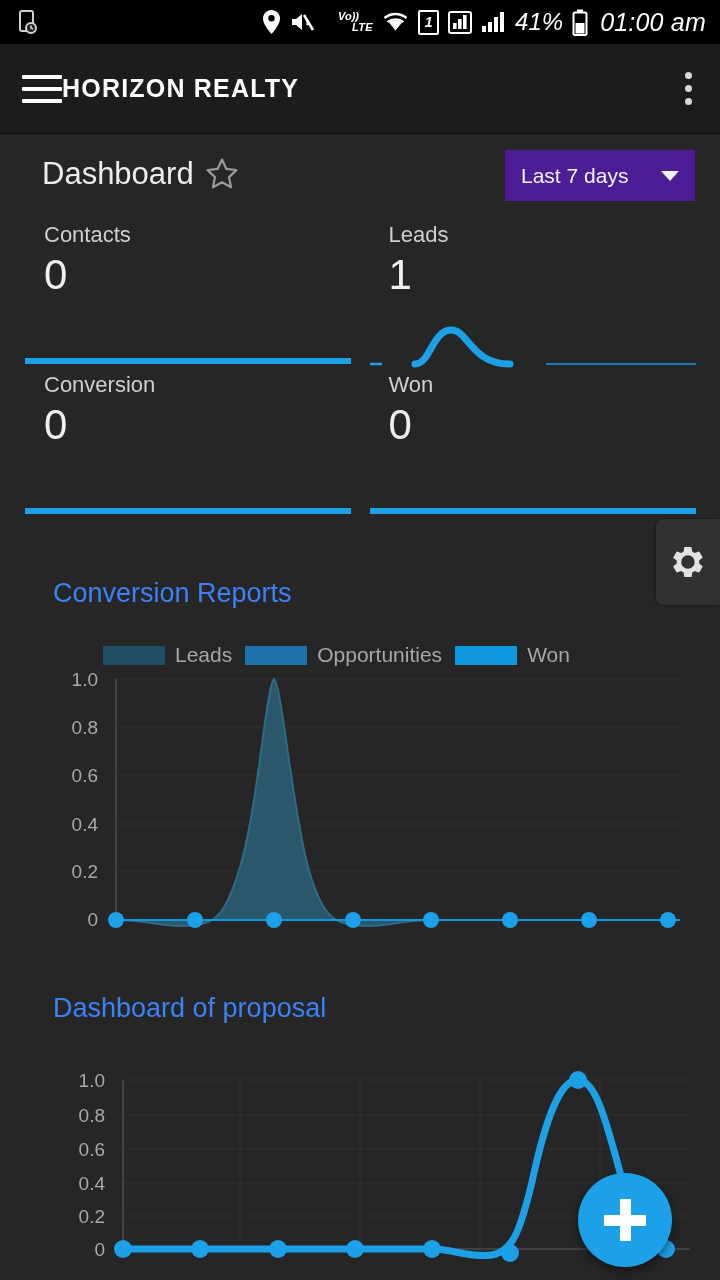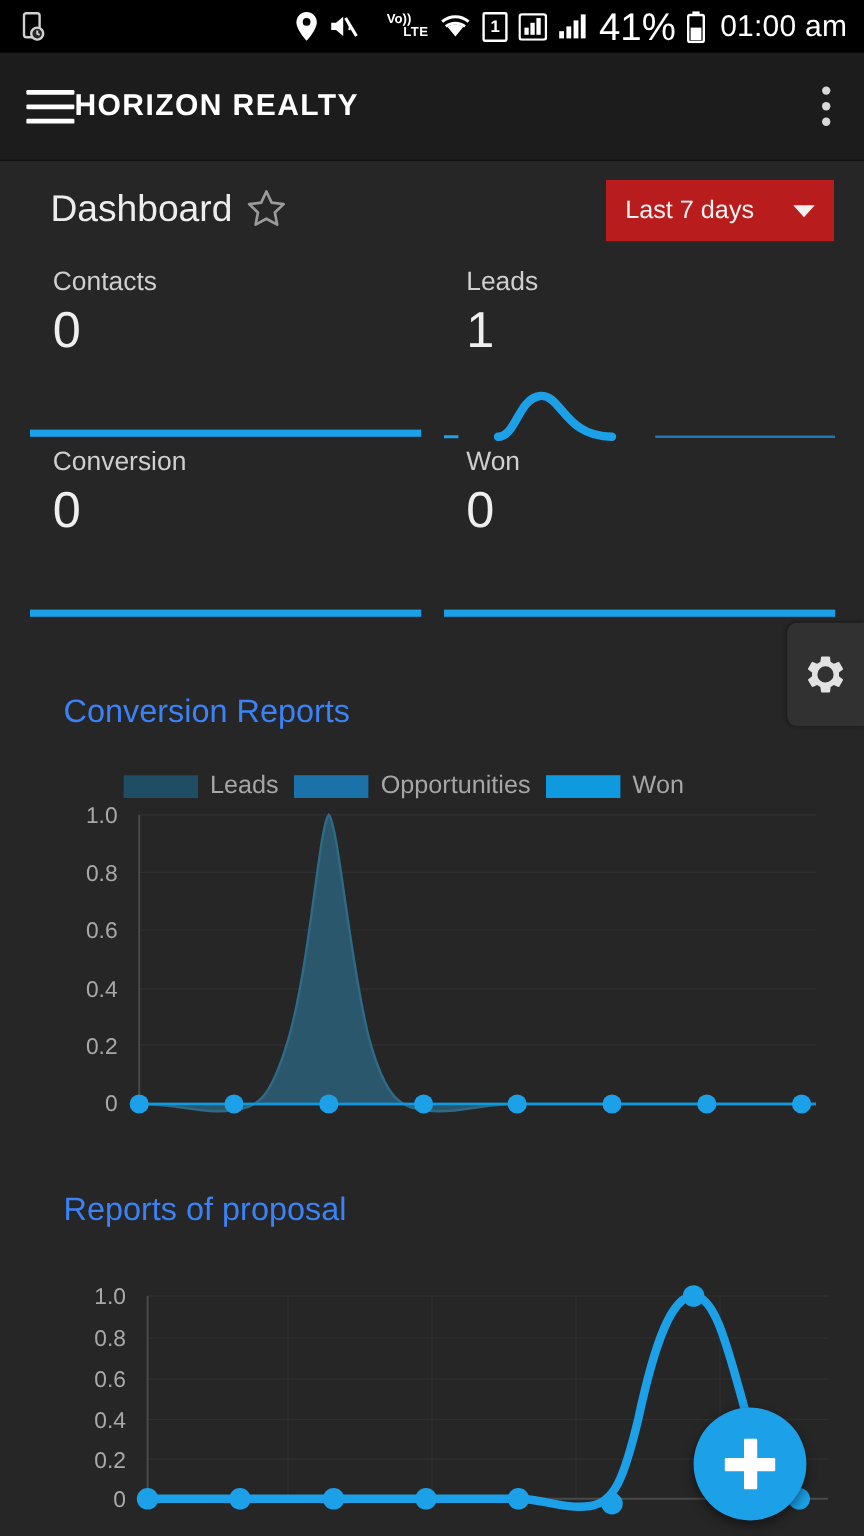--- a/index.html
+++ b/index.html
@@ -13,24 +13,24 @@
   }
 
   
   .statusbar{
     height:44px; background:#000;
     display:flex; align-items:center;
     padding:0 14px 0 16px;
     position:relative;
   }
   .sb-left{ display:flex; align-items:center; gap:8px; }
-  .sb-right{ margin-left:auto; display:flex; align-items:center; gap:9px; }
+  .sb-right{ margin-left:auto; display:flex; align-items:center; gap:9px;font-style:italic; }
   .sb-icon{ display:flex; align-items:center; justify-content:center; }
   .sb-time{ font-size:25px; color:#fff; letter-spacing:0.2px; margin-left:3px; }
-  .sb-batt{ font-size:32px; color:#fff; }
+  .sb-batt{ font-size:24px; color:#fff; }
   .volte{ display:flex; flex-direction:column; align-items:center; line-height:1; color:#fff; }
   .volte .t{ font-size:11px; font-weight:bold; }
   .volte .b{ font-size:11px; font-weight:bold; letter-spacing:0.4px;margin-left:28px; }
   .simbox{
     width:21px;height:25px;border:2px solid #fff;border-radius:2px;
     display:flex;align-items:center;justify-content:center;
     font-size:14px;font-weight:bold;color:#fff;
   }
 
   
@@ -50,21 +50,21 @@
 
   
   .dash-head{
     position:relative; height:80px;
     display:flex; align-items:center; padding:0 42px;
   }
   .dash-title{ font-size:31px; color:#ededed; font-weight:normal; }
   .star-icon{ margin-left:10px; display:inline-flex; }
   .range-select{
     position:absolute; right:25px; top:16px;
-    width:190px; height:51px; background:#b91c1c;
+    width:190px; height:51px; background:#4c1d95;
     display:flex; align-items:center; padding:0 16px;
     cursor:pointer;
   }
   .range-label{ font-size:21px; color:#f2f2f2; }
   .caret{
     margin-left:auto;
     width:0;height:0;border-left:9px solid transparent;border-right:9px solid transparent;
     border-top:10px solid #f0f0f0;
   }
 
@@ -311,21 +311,21 @@
         <circle cx="431" cy="253" r="8"></circle>
         <circle cx="510" cy="253" r="8"></circle>
         <circle cx="589" cy="253" r="8"></circle>
         <circle cx="668" cy="253" r="8"></circle>
       </g>
     </svg>
   </div>
 </div>
 
 <div style="margin-top:36px">
-  <div class="section-title">Reports of proposal</div>
+  <div class="section-title">Dashboard of proposal</div>
 
   <div class="chart-wrap" style="margin-top:38px">
     <svg width="720" height="220" viewBox="0 0 720 220">
       <g stroke="#303030" stroke-width="1">
         <line x1="123" y1="18" x2="690" y2="18"></line>
         <line x1="123" y1="53" x2="690" y2="53"></line>
         <line x1="123" y1="87" x2="690" y2="87"></line>
         <line x1="123" y1="121" x2="690" y2="121"></line>
         <line x1="123" y1="154" x2="690" y2="154"></line>
         <line x1="240" y1="18" x2="240" y2="187"></line>

